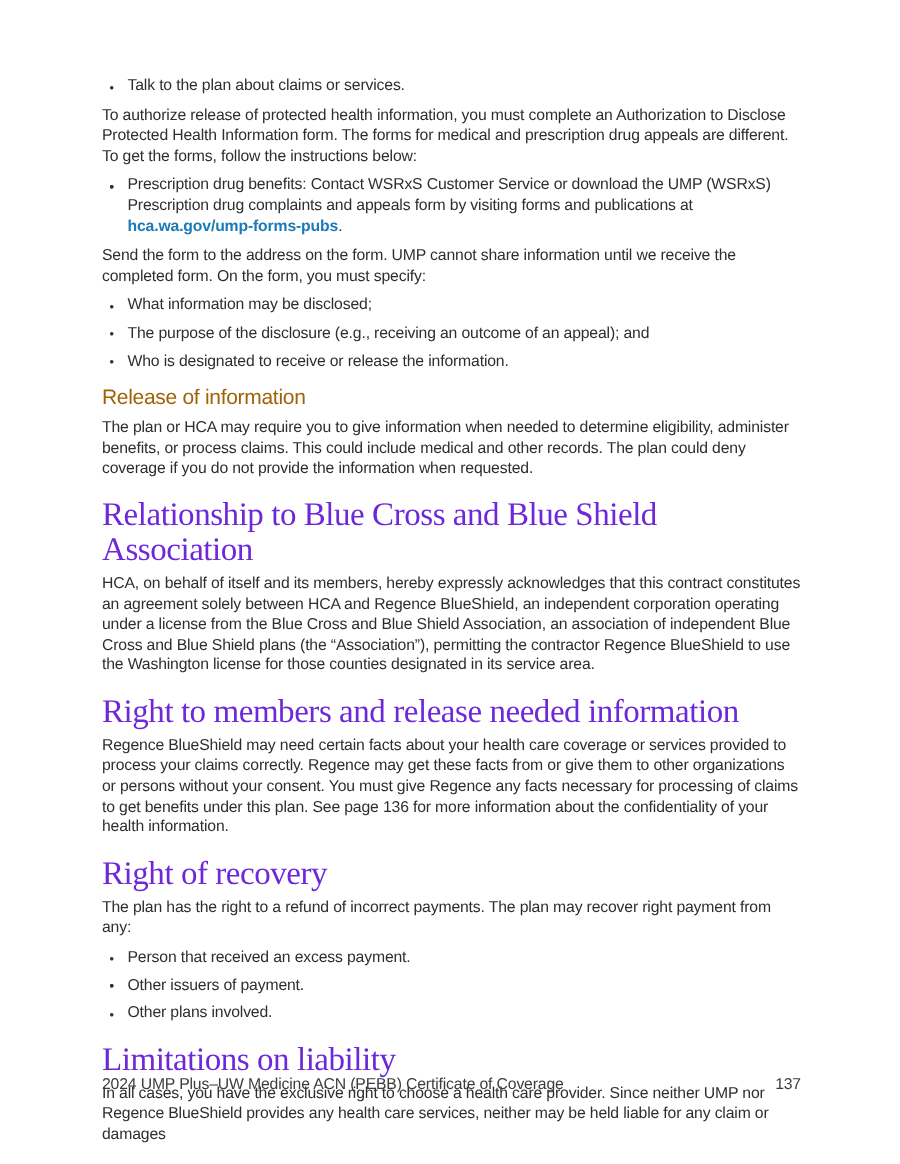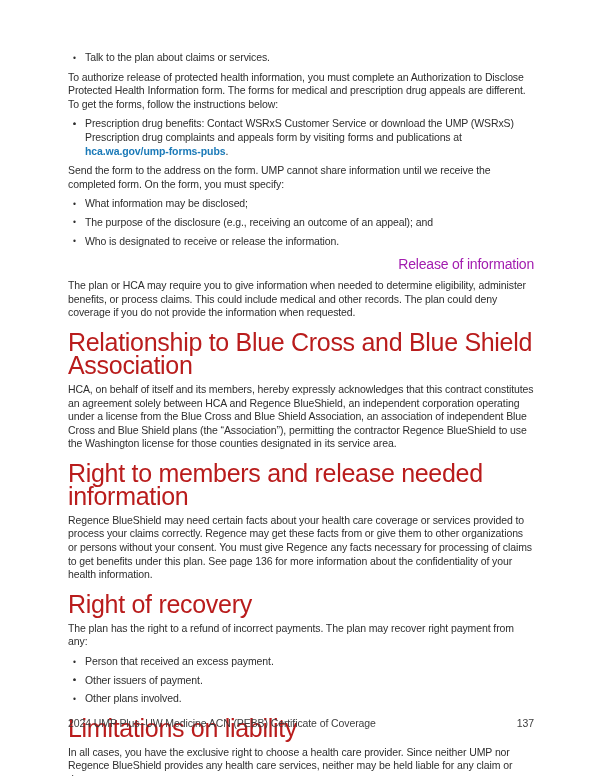--- a/index.html
+++ b/index.html
@@ -37,34 +37,34 @@
   .bullet-item + .bullet-item { margin-top: 5px; }
   .dot {
     position: absolute;
     left: 5px;
     top: 0.5px;
     font-size: 8.5px;
     color: #2e2e2e;
   }
   .h2 {
     font-weight: 300;
-    font-size: 25px;
+    font-size: 22px;
     line-height: 23px;
     letter-spacing: -0.3px;
-    color: #b91c1c;
+    color: #6d28d9;
     margin: 11px 0 3px 0;
+    font-family: Liberation Serif, serif;
   }
   .h3 {
     font-weight: 300;
     font-size: 14px;
     line-height: 17px;
     letter-spacing: -0.2px;
-    color: #a21caf;
+    color: #a16207;
     margin: 8px 0 2px 0;
-    text-align: right;
   }
   .inline-link {
     color: var(--link-color, #1b7ab8);
     font-weight: bold;
     text-decoration: none;
     cursor: pointer;
   }
   .footer {
     position: absolute;
     left: 68px;

